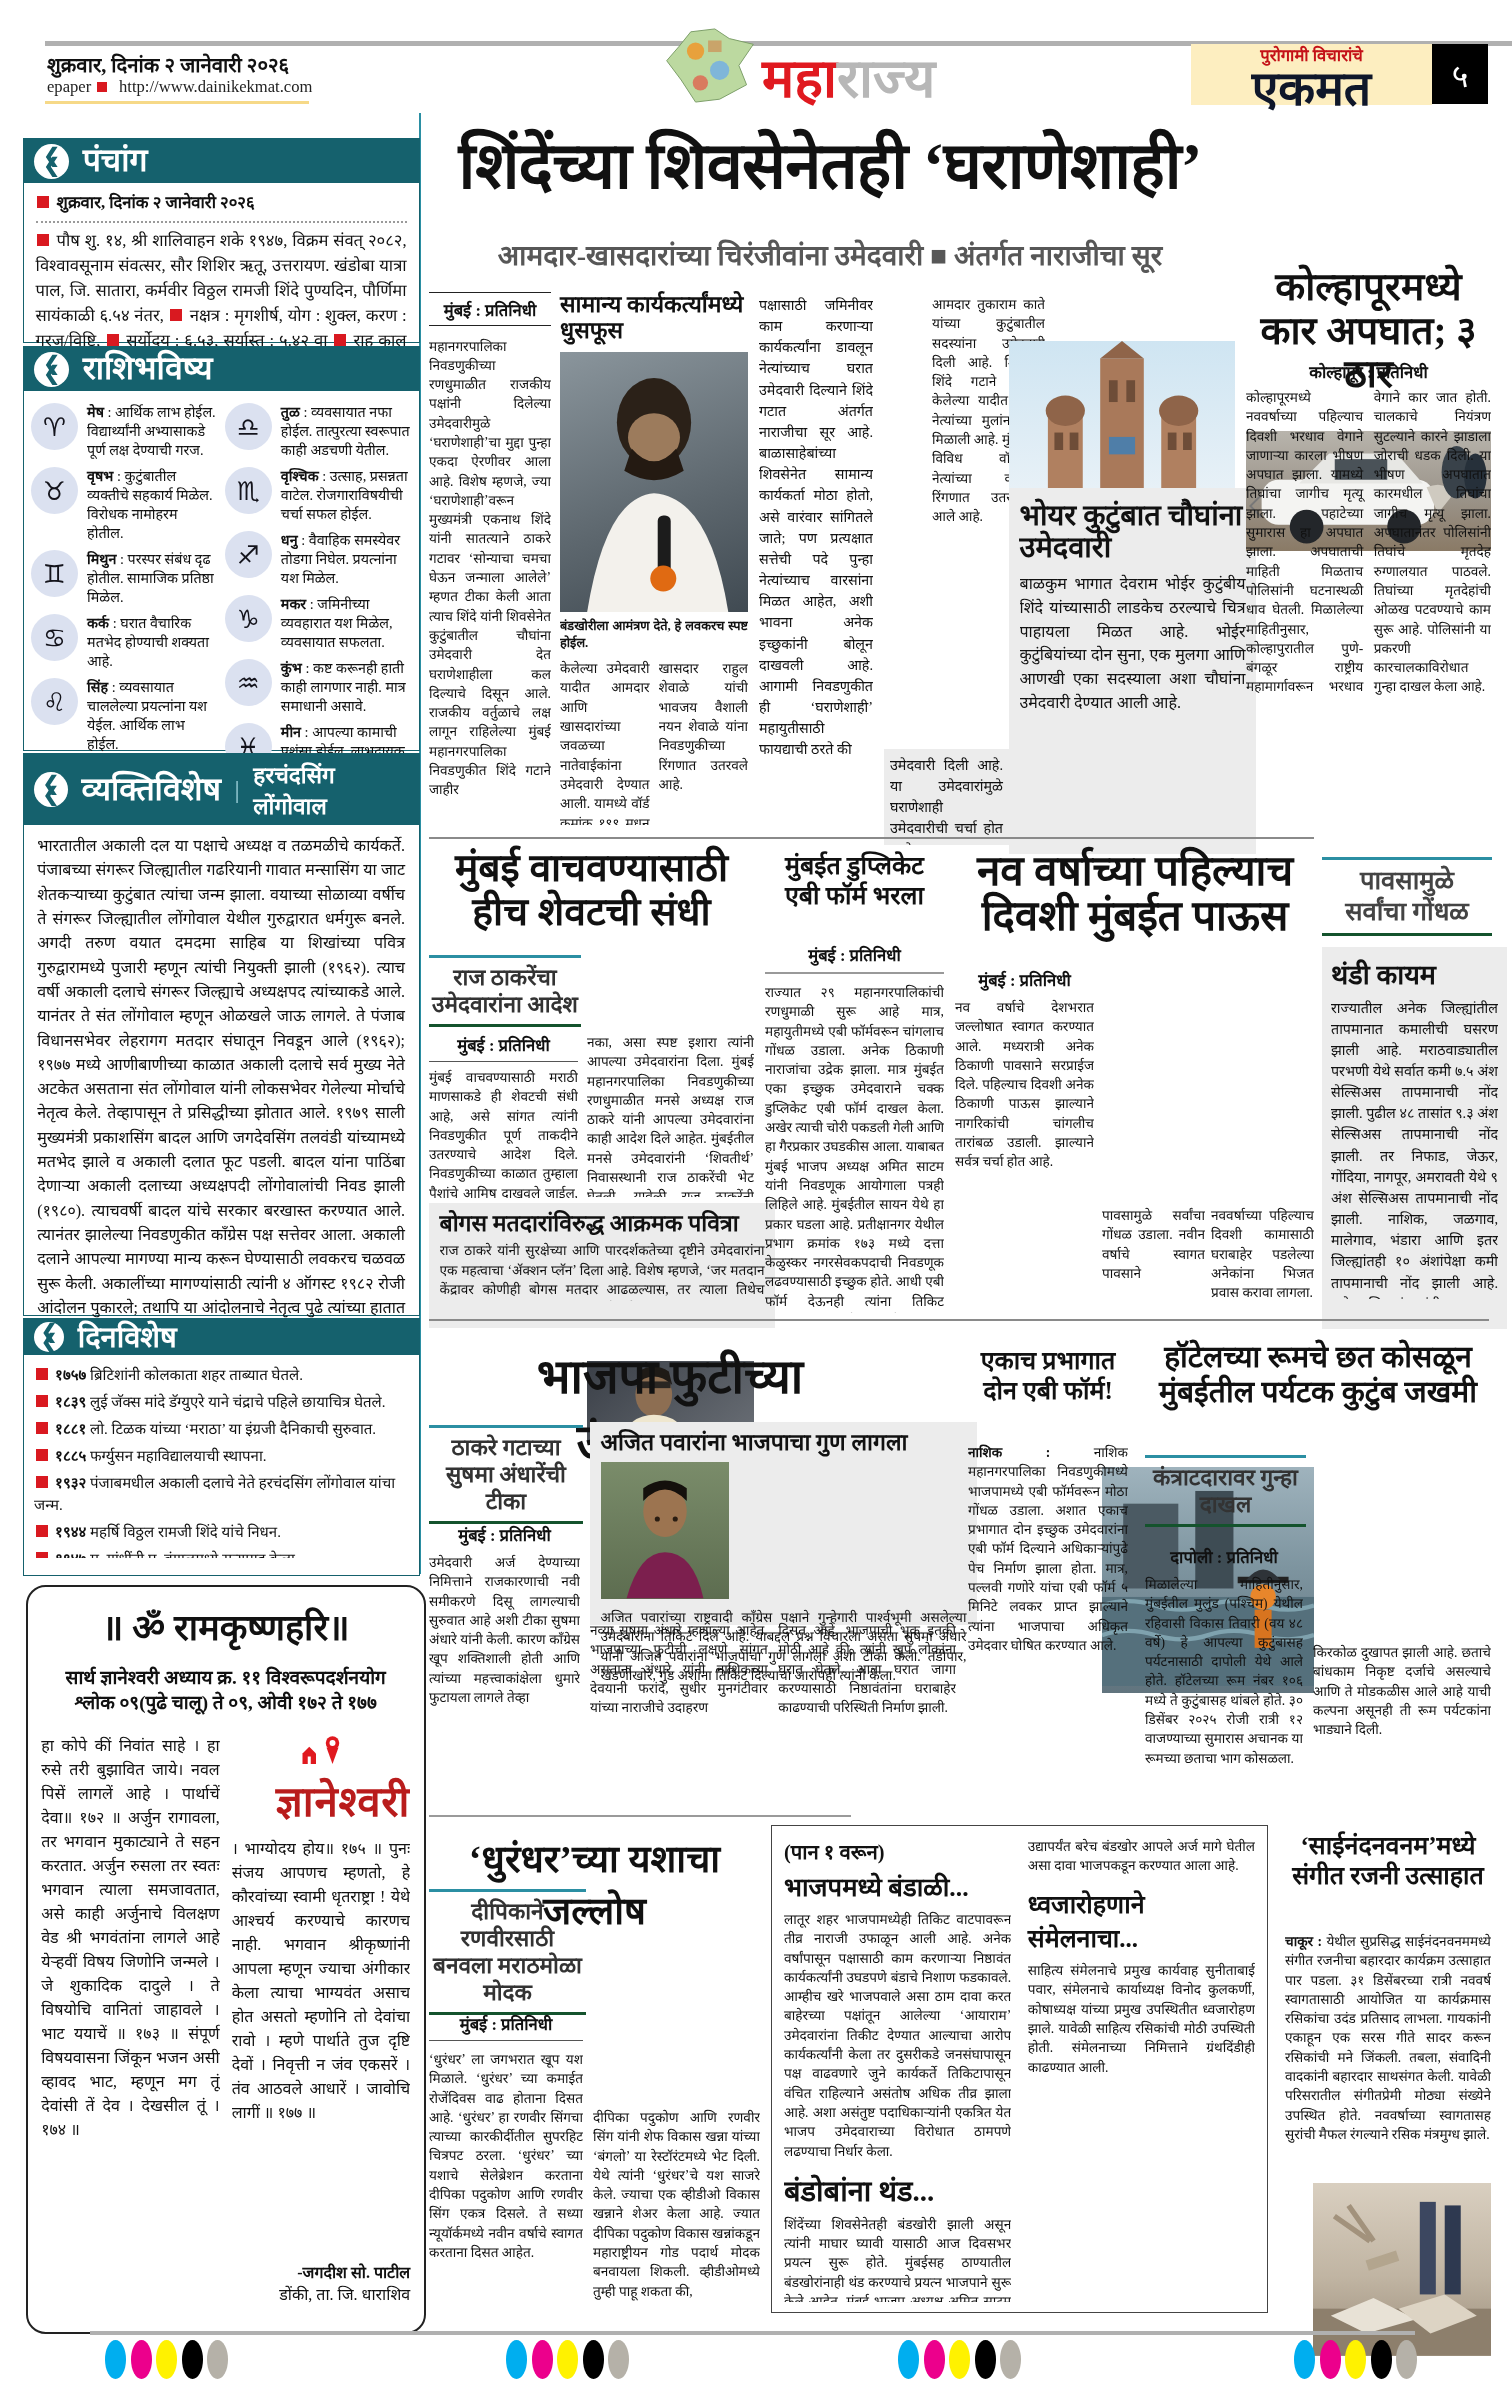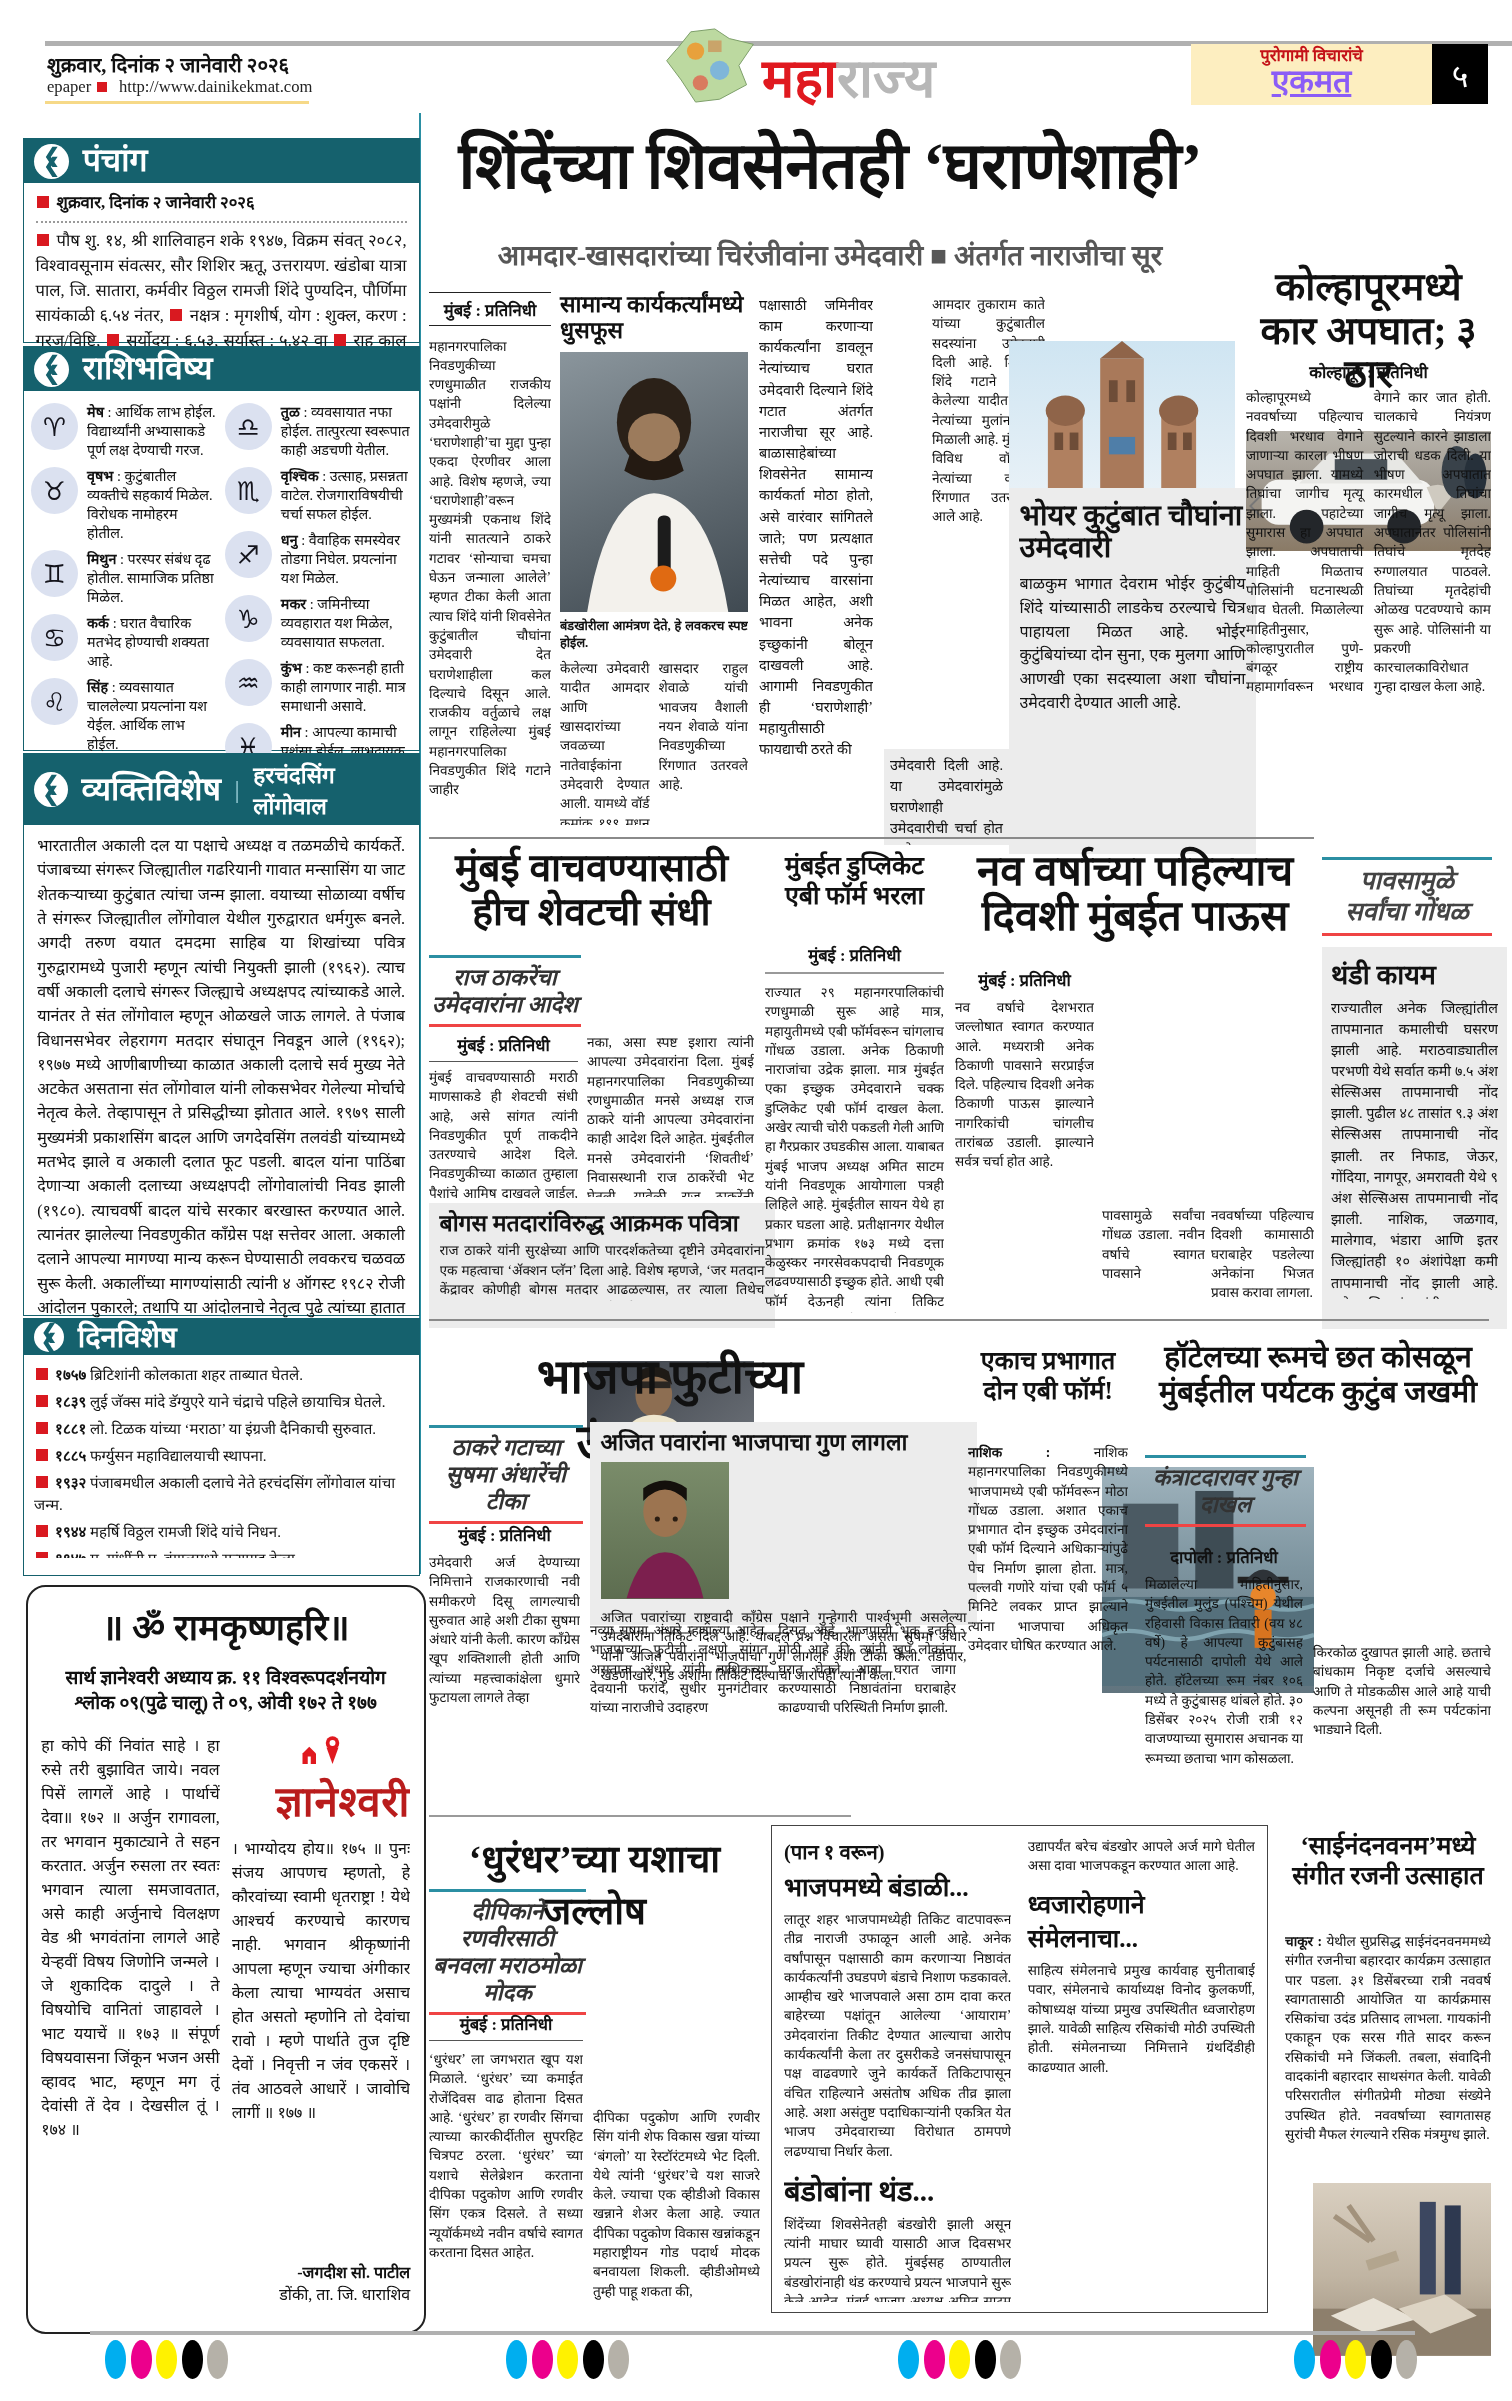--- a/index.html
+++ b/index.html
@@ -10,21 +10,21 @@
   .ctr{text-align:center;}
   .b{font-weight:bold;}
   
   .hrule{background:#b0b0b0;height:4.5px;}
   .date-line{font-size:20.3px;font-weight:bold;}
   .epaper{font-size:16.6px;color:#222;}
   .mast-red{color:#e0191f;}
   .mast-gray{color:#b7b7b7;}
   .brandbox{background:#fdeec0;text-align:center;padding:3px 7.5px 1.5px;}
   .brand-tag{color:#c41117;font-size:16.6px;font-weight:bold;line-height:1.1;}
-  .brand-name{color:#8b5cf6;font-size:32px;font-weight:bold;line-height:1.0;text-decoration:underline;}
+  .brand-name{color:#0f172a;font-size:48px;font-weight:bold;line-height:1.0;}
   .pgnum{background:#000;color:#fff;font-size:32px;display:flex;align-items:center;justify-content:center;}
   
   .sbox{border:1.5px solid #15616d;background:#fff;}
   .shead{background:#15616d;color:#fff;display:flex;align-items:center;gap:13.6px;padding:4.5px 10.5px;}
   .shead .ttl{font-size:32px;font-weight:bold;line-height:1.05;}
   .chev{width:35px;height:35px;border-radius:50%;background:#fff;color:#15616d;
         display:flex;align-items:center;justify-content:center;font-size:19.6px;font-weight:bold;line-height:.5;flex-direction:column;}
   .chev span{height:10.5px;display:block;}
   .redsq{display:inline-block;width:12px;height:12px;background:#d91920;margin:0 7.5px 0 1.5px;vertical-align:baseline;}
   .pan-body{font-size:16.6px;line-height:1.5;padding:7.5px 12px;}
@@ -49,21 +49,21 @@
   .hl-sub{font-size:28px;font-weight:bold;color:#575757;}
   .byl{font-size:16.6px;font-weight:bold;text-align:center;border-top:1.5px solid #222;border-bottom:1.5px solid #222;padding:4.5px 0;}
   .byl2{font-size:16.6px;font-weight:bold;text-align:center;}
   .body-s{font-size:13.6px;line-height:1.42;}
   .body-m{font-size:14.3px;line-height:1.48;}
   .graybox{background:#ececec;}
   .boxtitle{font-size:23px;font-weight:bold;line-height:1.15;}
   .hl-lg{font-size:39px;font-weight:bold;line-height:1.12;}
   .hl-md{font-size:30px;font-weight:bold;line-height:1.15;}
   .hl-sm{font-size:25px;font-weight:bold;line-height:1.18;}
-  .tealband{border-top:3px solid #2b8fa3;border-bottom:3px solid #ef4444;padding:6px 1.5px;font-style:italic;}
+  .tealband{border-top:3px solid #2b8fa3;border-bottom:3px solid #14532d;padding:6px 1.5px;}
   .tealband .t{font-size:22.6px;font-weight:bold;color:#333;text-align:center;line-height:1.2;}
   .caption{font-size:12.8px;font-weight:bold;line-height:1.3;}
   .vdiv{background:#2b8fa3;width:2.3px;}
   .hdiv{background:#8a8a8a;height:2.3px;}
   
   .ph{position:relative;overflow:hidden;}
   .ph svg{position:absolute;inset:0;width:100%;height:100%;}
   
   .dots{display:flex;gap:4.5px;}
   .dot{width:21px;height:39px;border-radius:50%;}

